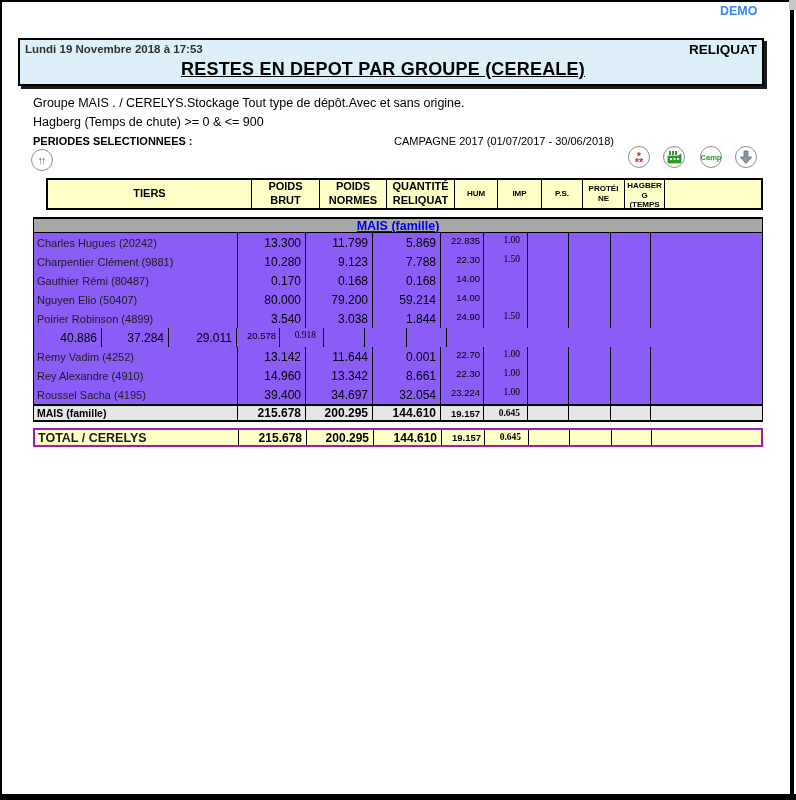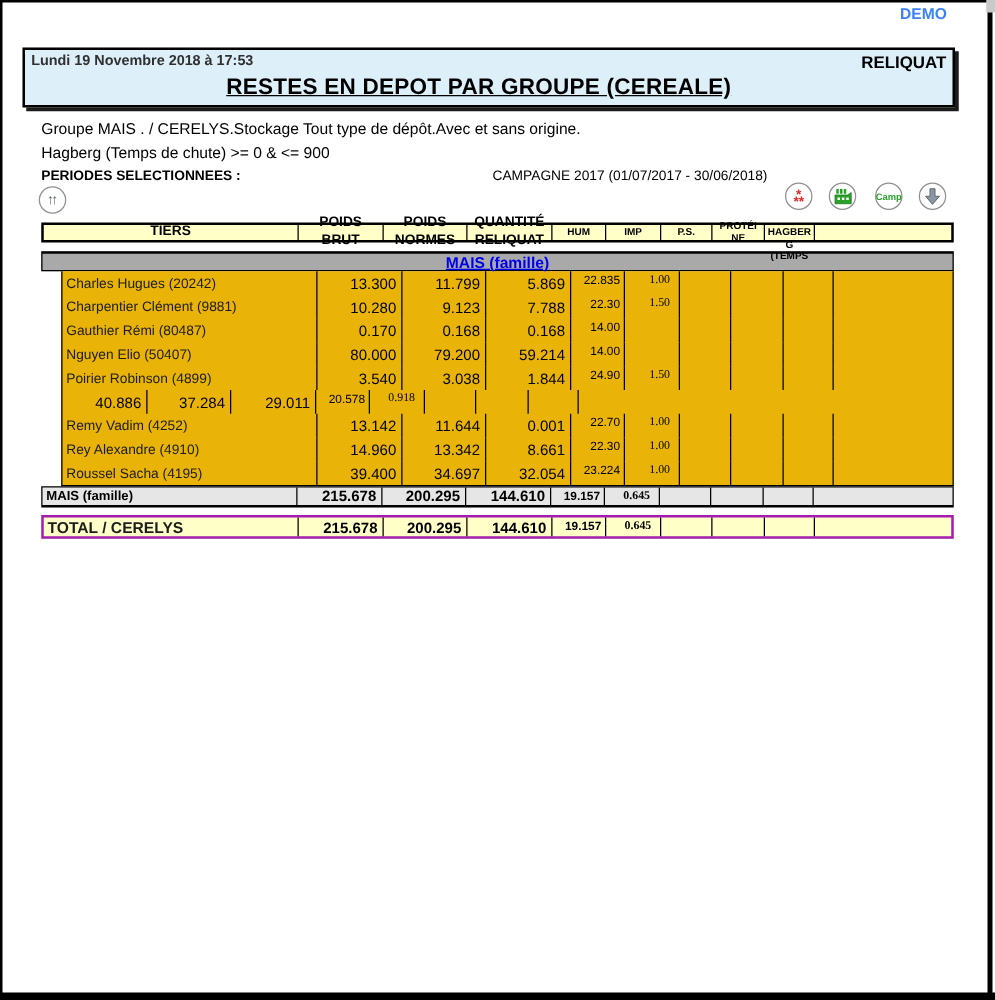--- a/index.html
+++ b/index.html
@@ -37,39 +37,39 @@
   }
   .ic-up    { left:31px;  top:149px; color:#5a6470; font-size:11px; font-weight:bold; letter-spacing:-2px; padding-right:2px; }
   .ic-stars { left:628px; top:146px; }
   .stars-stack { display:flex; flex-direction:column; align-items:center; color:#e32222;
                  font-weight:bold; font-size:11px; line-height:6px; margin-top:3px; }
   .ic-factory { left:663px; top:146px; }
   .ic-camp  { left:700px; top:146px; color:#2aa02a; font-size:7.5px; font-weight:bold; }
   .ic-down  { left:735px; top:146px; }
 
   .report-table { position:absolute; left:33px; top:178px; width:730px; }
-  .thead { display:flex; height:16px; background:#ffffc8; border:2px solid #000; box-sizing:border-box; }
+  .thead { display:flex; height:32px; background:#ffffc8; border:2px solid #000; box-sizing:border-box;margin-left:13px; }
   .th { box-sizing:border-box; border-right:1px solid #000; display:flex; flex-direction:column;
         align-items:center; justify-content:center; text-align:center; font-weight:bold;
         white-space:pre-line; }
   .th:last-child { border-right:none; }
   .th-big   { font-size:11px; line-height:1.25; }
   .th-small { font-size:8px; line-height:1.2; }
   .th-topalign { justify-content:flex-start; padding-top:1px; }
 
   .c0 { width:204px; } .c1 { width:68px; } .c2 { width:67px; } .c3 { width:68px; }
   .c4 { width:43px; }  .c5 { width:44px; } .c6 { width:41px; } .c7 { width:42px; }
   .c8 { width:40px; }  .c9 { flex:1; }
 
   .band { margin-top:7px; height:16px; background:#a9a9a9; box-sizing:border-box;
           border:1px solid #000; border-top:2px solid #000;
           display:flex; align-items:center; justify-content:center; }
   .band-label { color:#0000f0; font-weight:bold; font-size:12.5px; text-decoration:underline; cursor:pointer; }
 
-  .tbody { border:1px solid #000; border-top:none; box-sizing:border-box; background:#eab308;margin-left:16px; }
+  .tbody { border:1px solid #000; border-top:none; box-sizing:border-box; background:#8b5cf6; }
   .row { display:flex; height:19px; }
   .td { box-sizing:border-box; border-right:1px solid #000; display:flex; align-items:center; overflow:hidden; }
   .td:last-child { border-right:none; }
   .name { font-size:11px; padding-left:3px; color:#1c1c1c; }
   .num  { justify-content:flex-end; padding-right:4px; font-size:12px; }
   .snum { justify-content:flex-end; align-items:flex-start; padding-top:2px; padding-right:3px; font-size:9.5px; }
   .imp  { padding-right:7px;font-family:Liberation Serif, serif; }
 
   .trow { display:flex; box-sizing:border-box; font-weight:bold; }
   .trow .td { font-weight:bold; }

